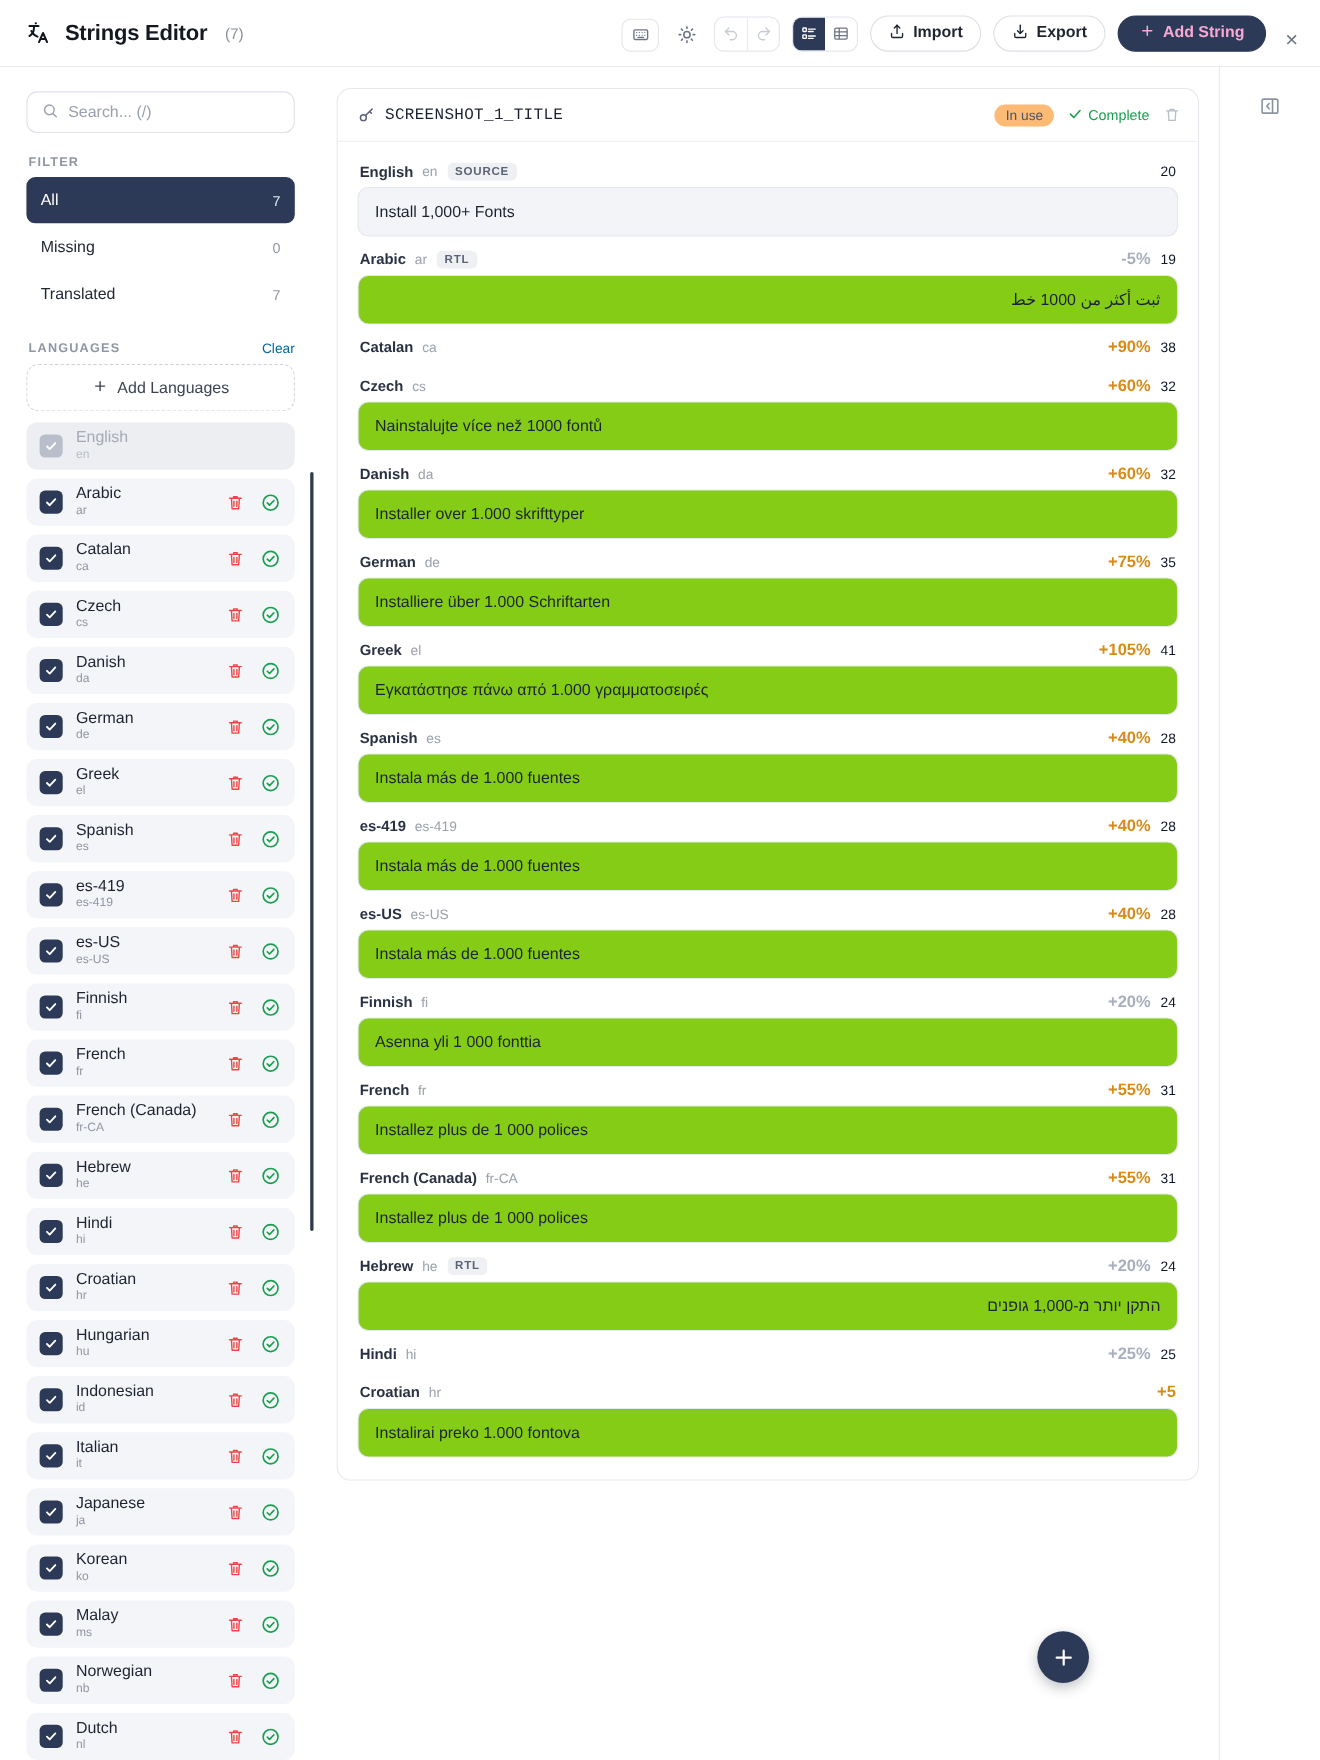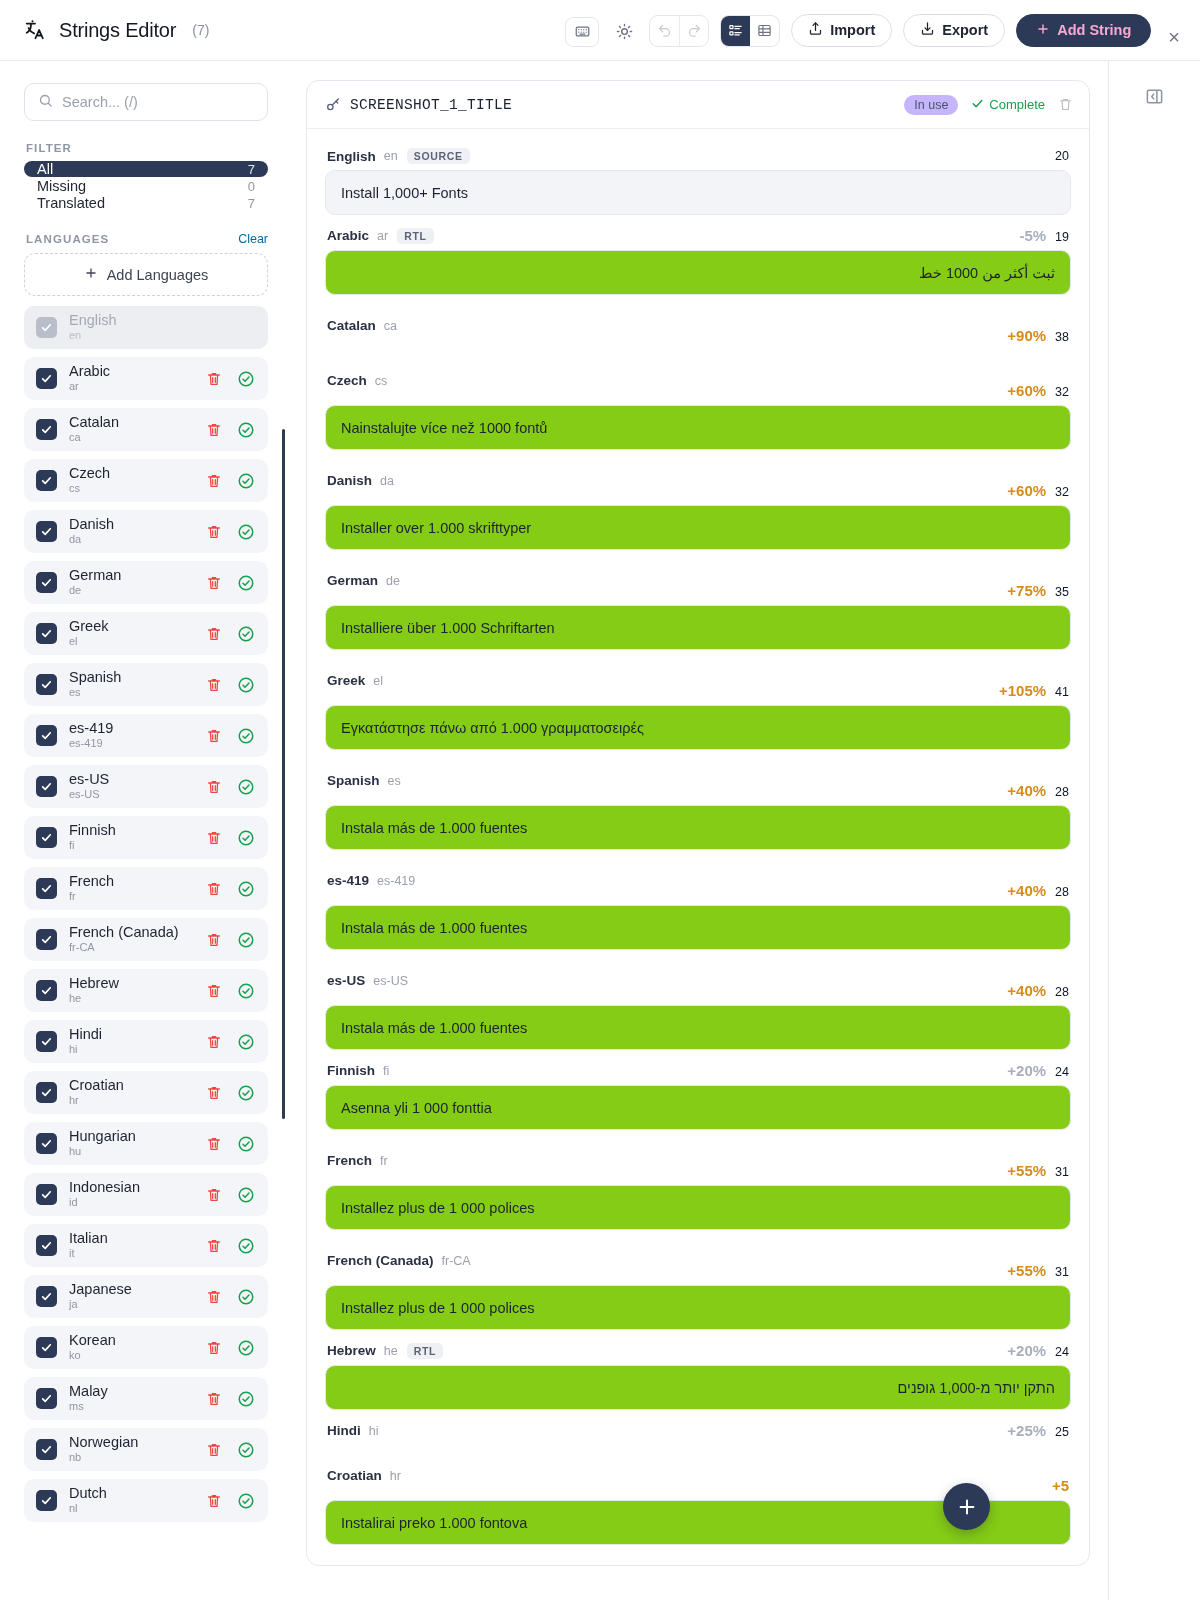--- a/index.html
+++ b/index.html
@@ -15,21 +15,21 @@
   
   .header {
     height: 61px; flex: 0 0 61px;
     border-bottom: 1px solid #e7e9ee;
     display: flex; align-items: center;
     padding: 0 14px 0 22px;
     background: #fff;
   }
   .brand { display: flex; align-items: center; gap: 11px; }
   .brand-icon { width: 26px; height: 26px; display: flex; align-items: center; justify-content: center; color: #12161f; }
-  .brand-title { font-size: 20px; font-weight: normal; letter-spacing: -0.2px; color: #131821; }
+  .brand-title { font-size: 20px; font-weight: bold; letter-spacing: -0.2px; color: #131821; }
   .brand-count { font-size: 14px; color: #8b919e; margin-left: 5px; }
   .header-spacer { flex: 1 1 auto; }
   .header-tools { display: flex; align-items: flex-end; gap: 11px; }
 
   .icon-btn {
     width: 34px; height: 30px; border-radius: 8px;
     border: 1px solid #e3e6ec; background: #fff;
     display: flex; align-items: center; justify-content: center;
     color: #6d7484; cursor: pointer;
   }
@@ -78,21 +78,21 @@
   }
   .sec-label {
     font-size: 11.5px; letter-spacing: 1.1px; color: #9096a3; font-weight: bold;
     margin: 21px 0 7px 2px; display: flex; align-items: center;
   }
   .sec-label .clear {
     margin-left: auto; letter-spacing: 0; font-weight: normal;
     font-size: 12.5px; color: #0369a1; cursor: pointer; text-transform: none;
   }
   .filter-row {
-    height: 16px; border-radius: 8px; display: flex; align-items: center;
+    height: 42px; border-radius: 8px; display: flex; align-items: center;
     padding: 0 13px; font-size: 14.5px; color: #222834; cursor: pointer;
     margin-bottom: 1px;
   }
   .filter-row.active { background: #2c3a57; color: #fff; font-weight: normal; }
   .filter-row .cnt { margin-left: auto; font-size: 13px; color: #9096a3; }
   .filter-row.active .cnt { color: #e3e7ef; }
 
   .add-lang {
     height: 43px; border: 1px dashed #cdd2dc; border-radius: 11px;
     display: flex; align-items: center; justify-content: center; gap: 9px;
@@ -136,39 +136,39 @@
     height: 48px; display: flex; align-items: center; padding: 0 16px 0 18px;
     border-bottom: 1px solid #edeff3;
   }
   .key-icon { color: #56607a; margin-right: 9px; display: flex; }
   .key-name {
     font-family: "Liberation Mono", monospace;
     font-size: 14.5px; letter-spacing: 0.3px; color: #1b2130;
   }
   .head-right { margin-left: auto; display: flex; align-items: center; gap: 13px; }
   .badge-inuse {
-    background: #c4b5fd; border-radius: 11px; padding: 3px 10px;
+    background: #fdba74; border-radius: 11px; padding: 3px 10px;
     font-size: 12.5px; color: #4c5466;
   }
   .badge-complete { font-size: 13px; color: #189f4e; display: flex; align-items: center; gap: 5px; }
   .head-trash { color: #b8bdc8; display: flex; cursor: pointer; }
 
   .rows { padding: 11px 18px 16px 18px; }
   .tr-row { margin-bottom: 4px; }
   .tr-meta { display: flex; align-items: center; padding: 8px 2px 6px 2px; }
   .tr-lang { font-size: 13.5px; font-weight: bold; color: #2a3142; }
   .tr-code { font-size: 12.5px; color: #9b a0ad; color: #9ba0ad; margin-left: 8px; }
   .tag {
     margin-left: 9px; background: #eef0f4; border-radius: 5px;
     padding: 2px 7px; font-size: 10.5px; letter-spacing: 0.7px;
     color: #5b6376; font-weight: bold;
   }
   .tr-right { margin-left: auto; display: flex; align-items: baseline; gap: 9px; }
   .pct { font-size: 15px; font-weight: bold; }
-  .pct.warn { color: #d88b16; margin-top: 20px; }
+  .pct.warn { color: #d88b16; }
   .pct.neutral { color: #a8aebb; }
   .len { font-size: 12.5px; color: #0f172a; }
   .tr-field {
     min-height: 45px; border: 1px solid #e4e7ee; border-radius: 10px;
     background: #84cc16; display: flex; align-items: center;
     padding: 0 15px; font-size: 14.5px; color: #1d2330;
   }
   .tr-field.rtl { direction: rtl; text-align: right; }
   .tr-field.src { background: #f3f4f8; }
 

